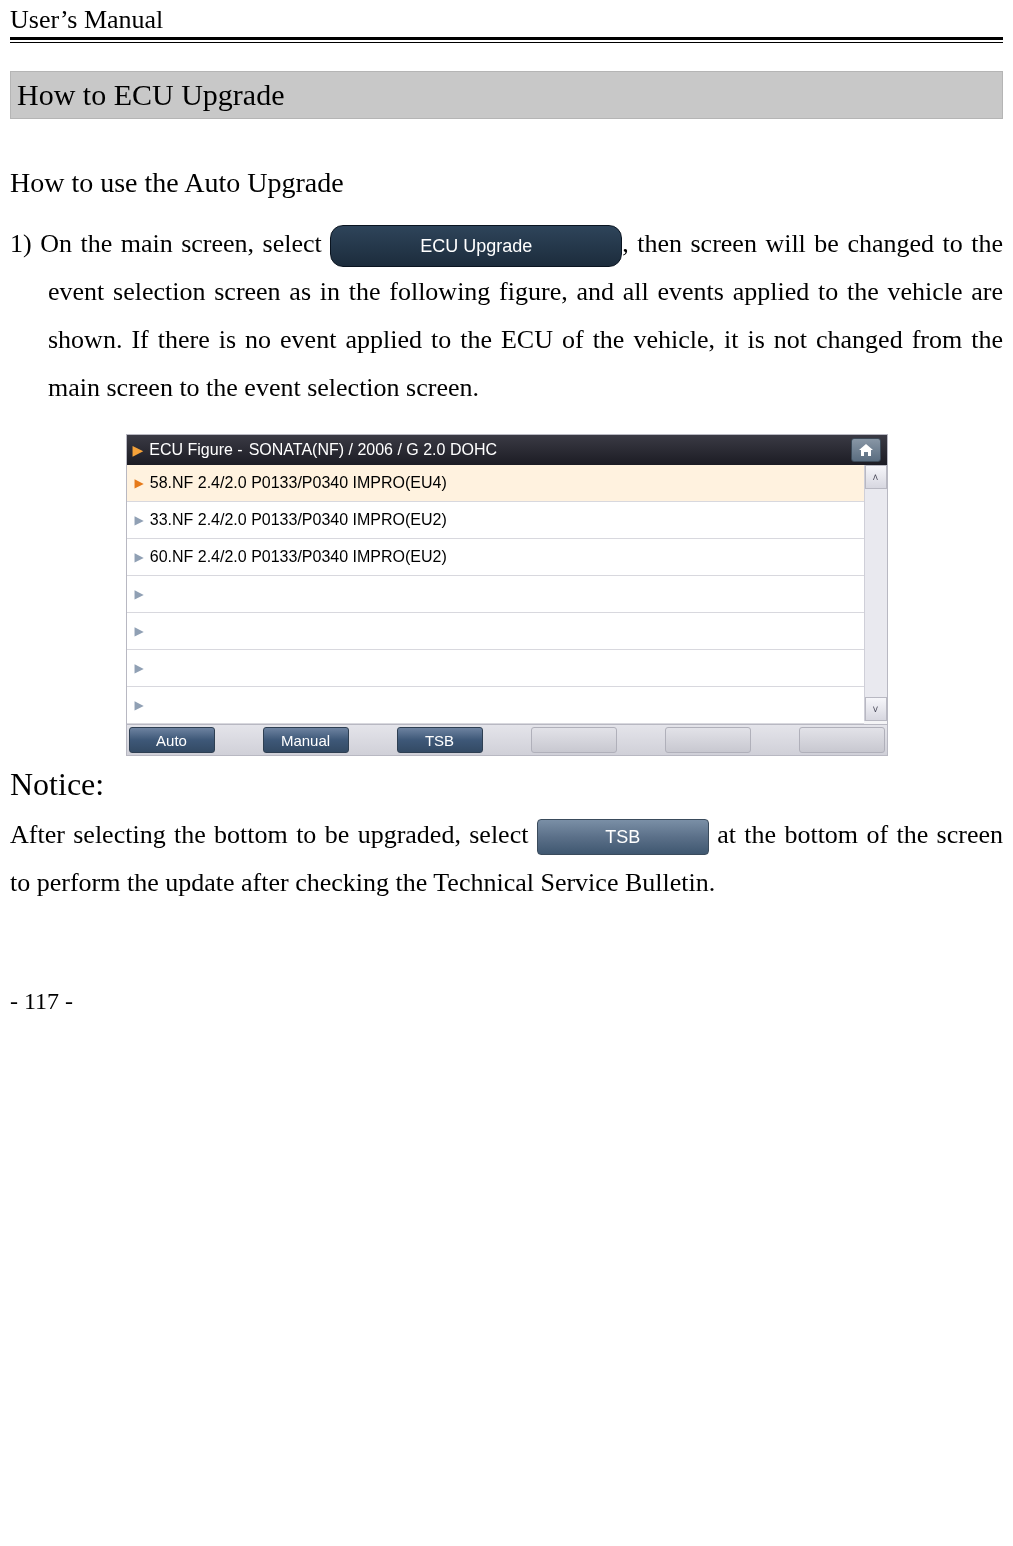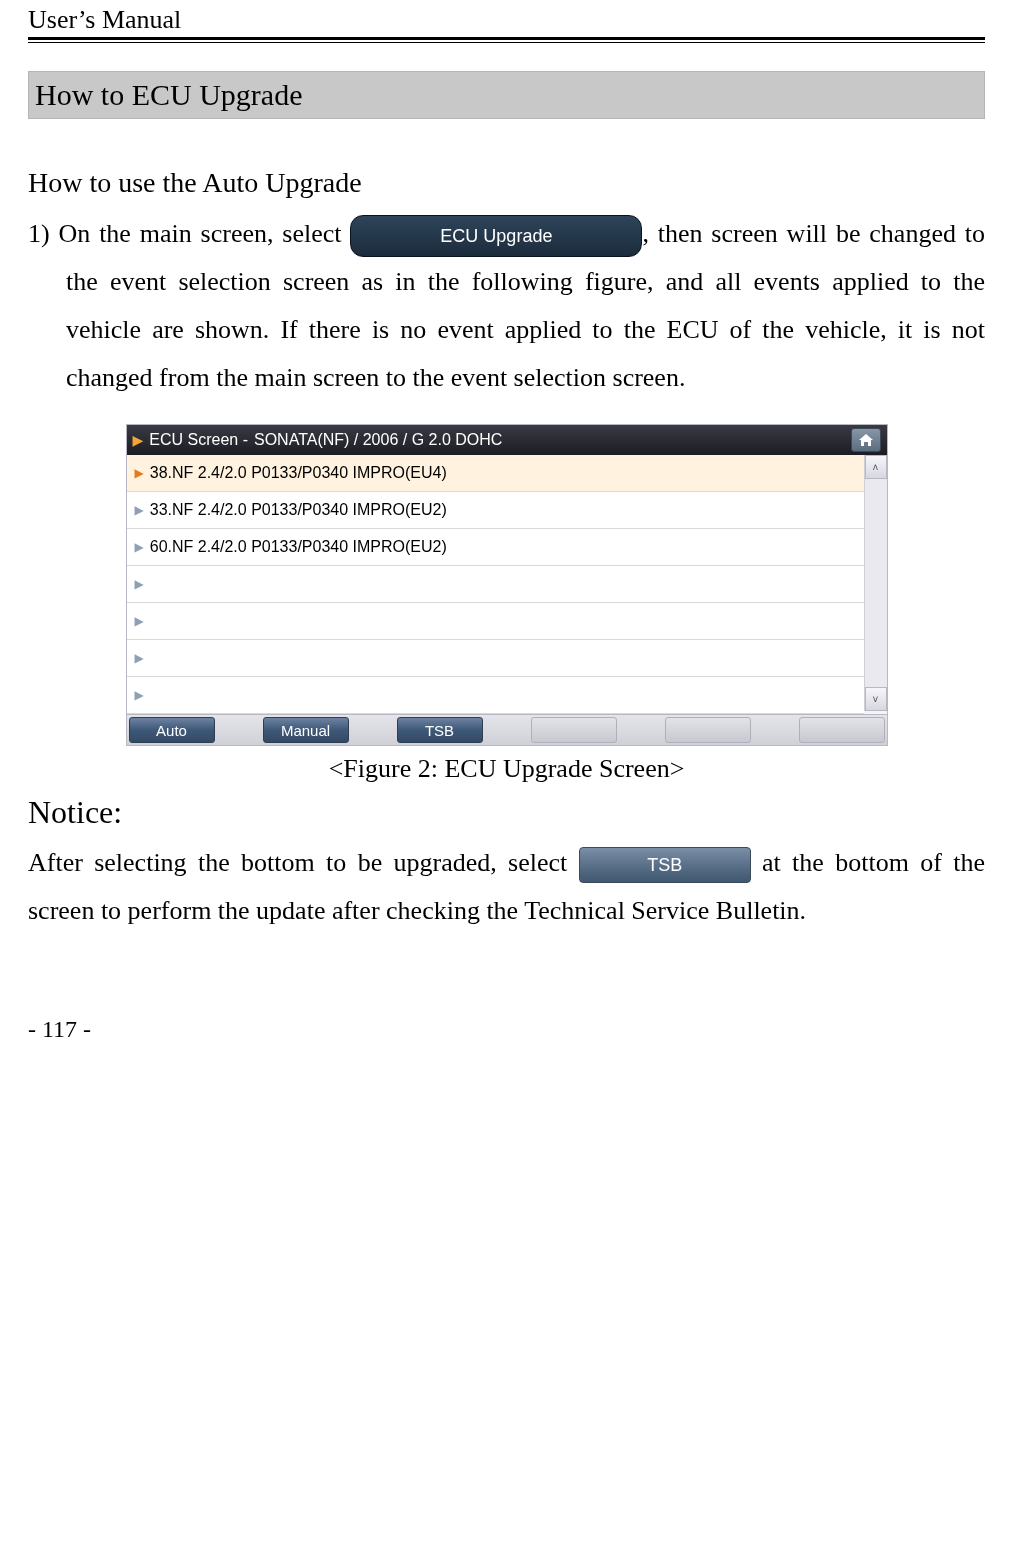--- a/index.html
+++ b/index.html
@@ -5,21 +5,21 @@
   body {
     margin: 0;
     padding: 0;
     font-family: "Times New Roman", serif;
     font-size: 24px;
     color: #000;
     background: #fff;
     width: 1013px;
   }
   .page {
-    padding: 0 28px;
+    padding: 0 10px;
   }
   .header-line {
     display: flex;
     justify-content: space-between;
     padding: 5px 0 2px 0;
   }
   .header-text {
     font-size: 26px;
   }
   .double-rule {
@@ -30,21 +30,21 @@
   }
   .section-banner {
     background: #c8c8c8;
     font-size: 30px;
     padding: 6px 6px;
     margin-bottom: 48px;
     border: 1px solid #b5b5b5;
   }
   .subheading {
     font-size: 28px;
-    margin-bottom: 11px;
+    margin-bottom: 21px;
   }
   .body-text {
     font-size: 26px;
     line-height: 48px;
     margin-bottom: 10px;
     text-align: justify;
   }
   .list-item {
     font-size: 26px;
     line-height: 48px;
@@ -219,34 +219,34 @@
 
   <div class="list-item">
     <span>1) </span><span>On the main screen, select </span><span class="ecu-button">ECU Upgrade</span><span>, then screen will be changed to the event selection screen as in the following figure, and all events applied to the vehicle are shown. If there is no event applied to the ECU of the vehicle, it is not changed from the main screen to the event selection screen.</span>
   </div>
 
   <div class="figure-wrap">
     <div class="app-window">
       <div class="win-titlebar">
         <div class="title-left">
           <span class="orange-arrow">▶</span>
-          <span>ECU Screen - </span>
+          <span>ECU Figure - </span>
           <span>SONATA(NF) / 2006 / G 2.0 DOHC</span>
         </div>
         <div class="home-icon">
           <svg width="14" height="12" viewBox="0 0 14 12">
               <path d="M7 0 L14 6 L12 6 L12 12 L9 12 L9 8 L5 8 L5 12 L2 12 L2 6 L0 6 Z" fill="#fff"></path>
             </svg>
         </div>
       </div>
       <div class="list-clip">
         <div class="list-col list-pane">
           <div class="list-row selected">
             <span class="arrow">▶</span>
-            <span>38.NF 2.4/2.0 P0133/P0340 IMPRO(EU4)</span>
+            <span>58.NF 2.4/2.0 P0133/P0340 IMPRO(EU4)</span>
           </div>
           <div class="list-row">
             <span class="arrow">▶</span>
             <span>33.NF 2.4/2.0 P0133/P0340 IMPRO(EU2)</span>
           </div>
           <div class="list-row">
             <span class="arrow">▶</span>
             <span>60.NF 2.4/2.0 P0133/P0340 IMPRO(EU2)</span>
           </div>
           <div class="list-row">
@@ -269,21 +269,20 @@
       </div>
       <div class="bottom-tabs">
         <div class="tab">Auto</div>
         <div class="tab">Manual</div>
         <div class="tab">TSB</div>
         <div class="tab empty"></div>
         <div class="tab empty"></div>
         <div class="tab empty"></div>
       </div>
     </div>
-    <div class="figure-caption">&lt;Figure 2: ECU Upgrade Screen&gt;</div>
   </div>
 
   <div class="notice">Notice:</div>
 
   <div class="body-text">
     <span>After selecting the bottom to be upgraded, select </span><span class="tsb-button-inline">TSB</span><span> at the bottom of the screen to perform the update after checking the Technical Service Bulletin.</span>
   </div>
 
   <div class="footer">- 117 -</div>
 

